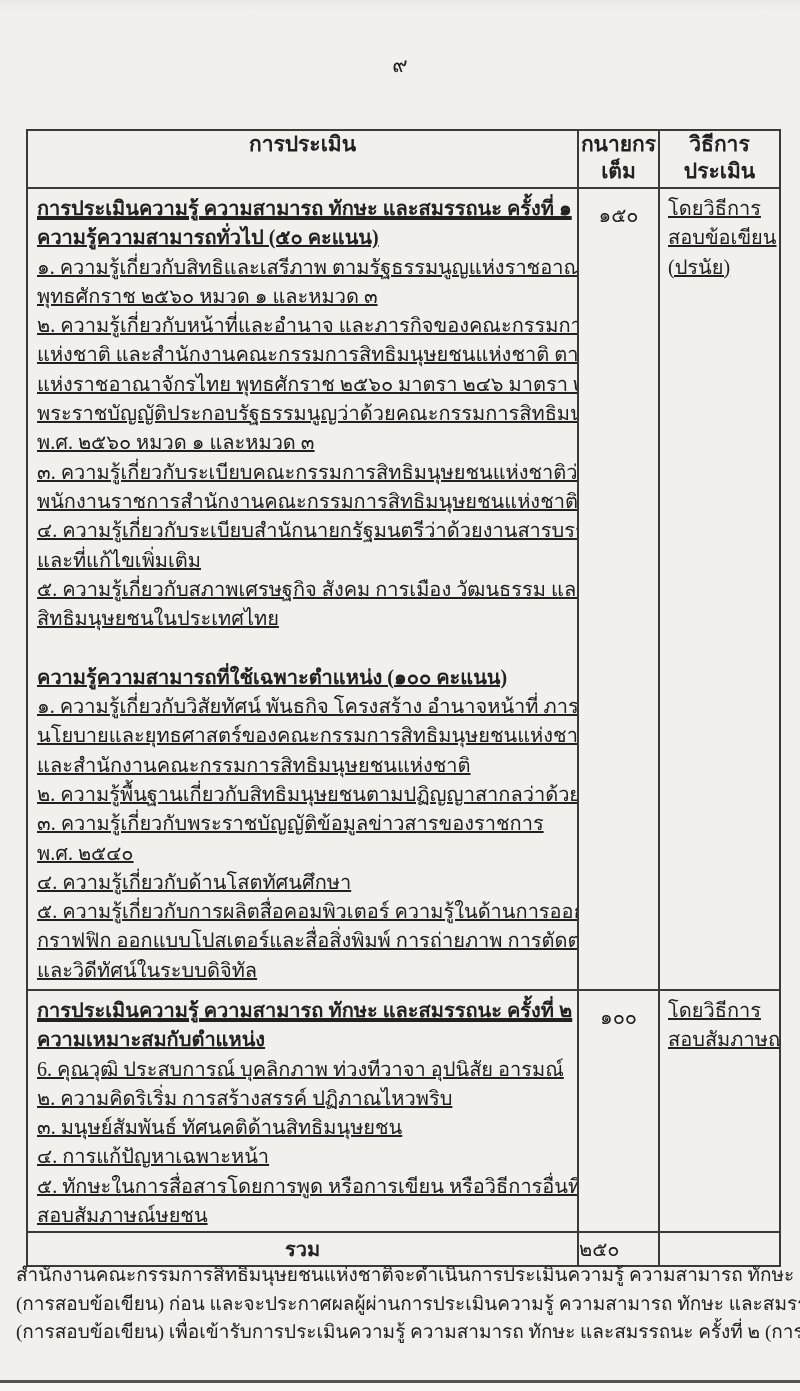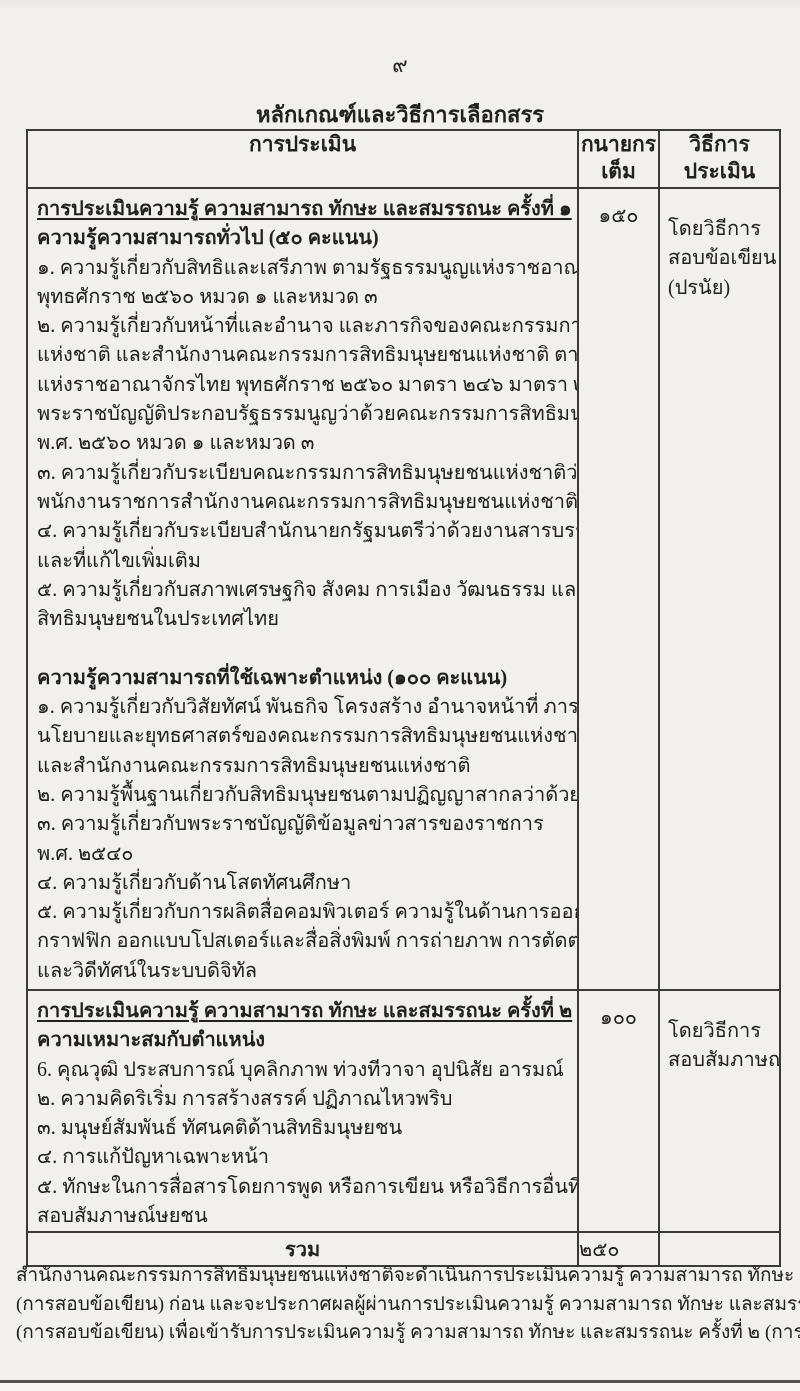--- a/index.html
+++ b/index.html
@@ -4,41 +4,40 @@
 <style>
   html,body{margin:0;padding:0;}
   body{width:800px;height:1391px;background:#f1f0ec;font-family:"Liberation Serif","DejaVu Serif",serif;color:#212121;}
   .page{position:relative;width:800px;height:1391px;overflow:hidden;
         background:linear-gradient(180deg,#e9e8e4 0px,#f1f0ec 10px,#f1f0ec 100%);}
   .page-number{position:absolute;top:48px;left:0;width:800px;text-align:center;font-size:21px;}
   .doc-title{position:absolute;top:97px;left:0;width:800px;text-align:center;font-size:22px;font-weight:bold;}
   table.criteria{position:absolute;left:26px;top:129px;width:753px;border-collapse:collapse;table-layout:fixed;}
   table.criteria td{border:2px solid #3b3a37;vertical-align:top;padding:0;overflow:hidden;}
   .hdr td{text-align:center;font-weight:bold;font-size:21px;vertical-align:middle;line-height:27px;padding:2px 0;}
-  .cell-body{padding:5px 6px 0 9px;}
+  .cell-body{padding:5px 6px 0 9px;text-decoration:underline;}
   .ln{height:29.3px;line-height:29.3px;font-size:20px;white-space:nowrap;}
   .ln.b{font-weight:bold;}
   .ln.bu{font-weight:bold;text-decoration:underline;text-decoration-thickness:1.5px;text-underline-offset:3px;}
   .score-cell{text-align:center;font-size:20px;padding-top:10px !important;border-radius:25px;}
-  .method-cell .cell-body{padding-left:8px;margin-top:20px;}
+  .method-cell .cell-body{padding-left:8px;}
   .total-row td{height:32px;vertical-align:middle;font-size:20px;}
   .total-label{text-align:center;font-weight:bold;margin-top:48px;}
   .total-score{}
   .footer{position:absolute;left:16px;top:1261px;width:776px;}
   .footer .ln{font-size:19px;height:28.6px;line-height:28.6px;}
   .scan-bottom-line{position:absolute;left:0;top:1380px;width:800px;height:3px;background:#54524e;}
   .scan-bottom-area{position:absolute;left:0;top:1383px;width:800px;height:8px;background:#f7f6f3;}
 </style>
 </head>
 <body>
 
 <div class="page">
 
   <div class="page-number">๙</div>
-  <div class="doc-title">หลักเกณฑ์และวิธีการเลือกสรร</div>
 
   <table class="criteria">
     <colgroup>
       <col style="width:551px">
         <col style="width:81px">
         <col style="width:121px">
     </colgroup>
     <tbody>
         <tr class="hdr">
       <td style="height:56px">การประเมิน</td>

